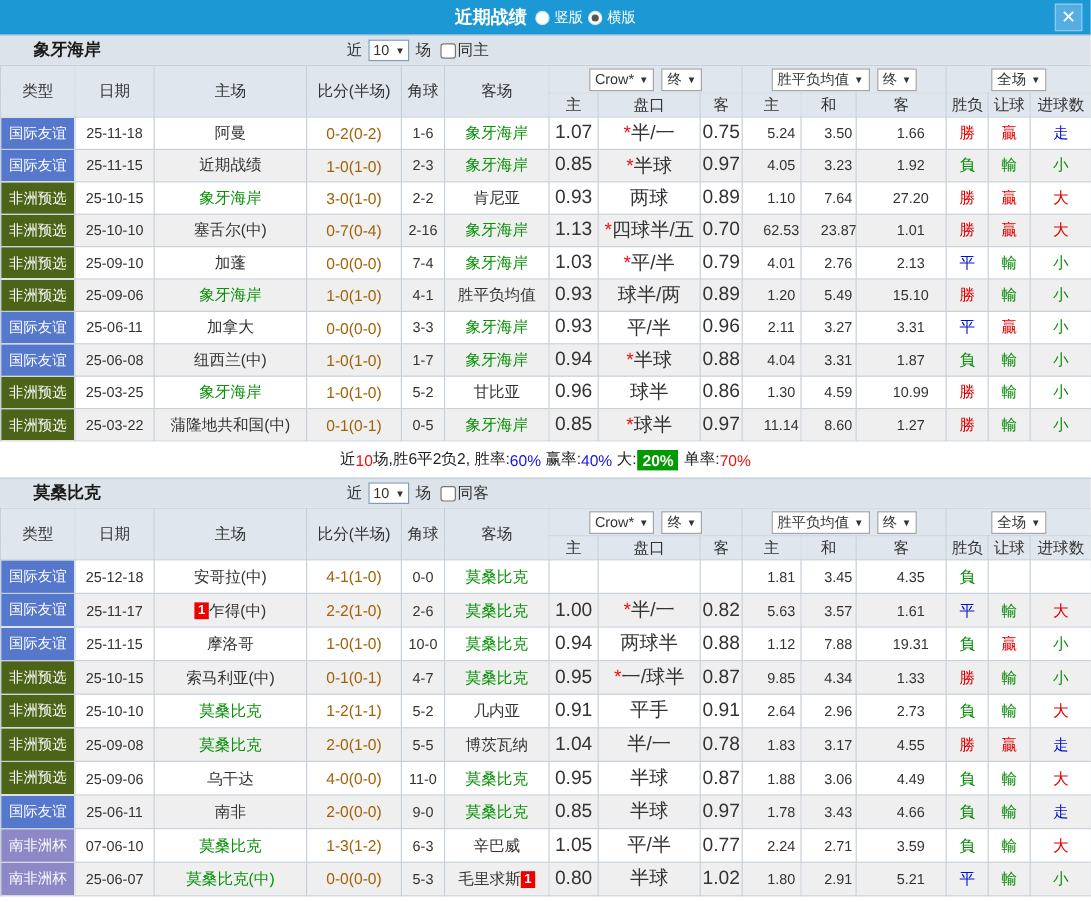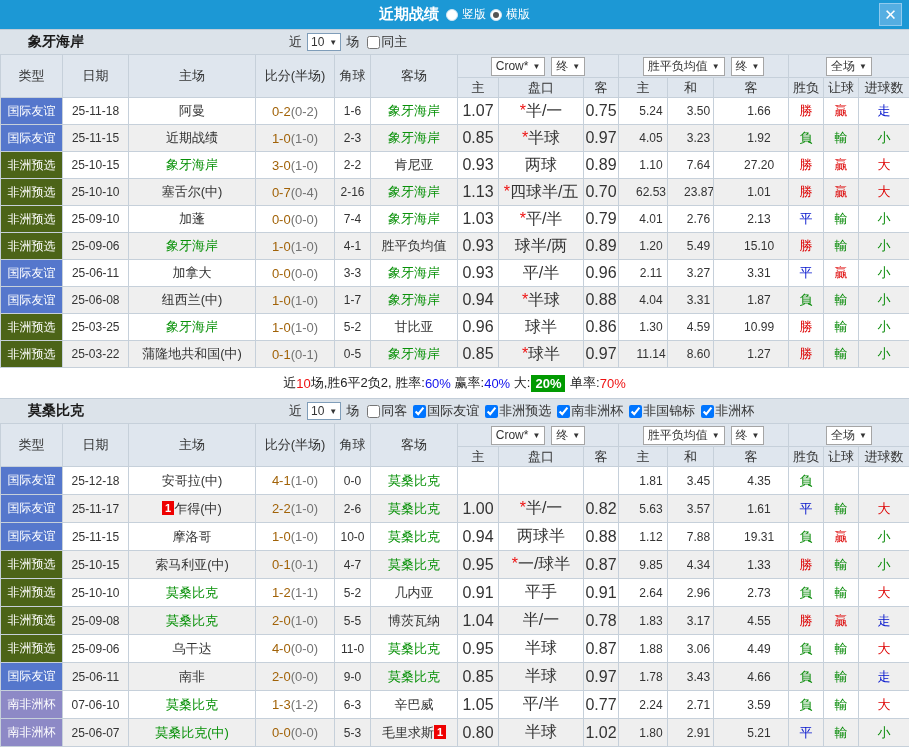--- a/index.html
+++ b/index.html
@@ -53,21 +53,21 @@
   tbody tr:nth-child(odd) td { background:#fff; }
   tbody td.odds { background:#fcf5ea; font-size:16px; }
   tbody td.mean { background:#e8f3f9; font-size:12px;padding-left:16px; }
   td.type { color:#fff; font-size:12px; }
   td.type.tb-blue   { background:#5577cc; }
   td.type.tb-green  { background:#4c6418; }
   td.type.tb-purple { background:#8d89c6; }
   .team { font-size:13px; }
   .subj { color:#089108; }
   .ft { color:#a16207; font-size:13px; }
-  .ht { color:#737373; font-size:13px; }
+  .ht { color:#a16207; font-size:13px; }
   .star { color:#ee1111; }
   .res { font-size:13px; }
   .r { color:#dd0000; } .g { color:#078a07; } .b { color:#0011cc; }
   .rc {
     display:inline-block; background:#ee0000; color:#fff; font-size:11px; font-weight:bold;
     line-height:14px; padding:0 3px; vertical-align:1px;
   }
   .rc:empty { display:none; }
   .dd {
     display:inline-flex; align-items:center; gap:4px; background:#fff;
@@ -368,21 +368,20 @@
     <span class="team-name">莫桑比克</span>
     <span class="filter">
       <span class="txt">近</span>
       <span class="count-select">
           <span>10</span>
           <span class="arrow">▼</span>
         </span>
       <span class="txt">场</span>
       <input type="checkbox" style="">
       <span>同客</span>
-      <span><input type="checkbox" checked="" style=""><span>国际友谊</span><input type="checkbox" checked="" style=""><span>非洲预选</span><input type="checkbox" checked="" style=""><span>南非洲杯</span><input type="checkbox" checked="" style=""><span>非国锦标</span><input type="checkbox" checked="" style=""><span>非洲杯</span></span>
     </span>
   </div>
   <table class="t2">
     <colgroup>
         <col style="width:62px">
         <col style="width:66px">
         <col style="width:127px">
         <col style="width:79px">
         <col style="width:36px">
         <col style="width:87px">

